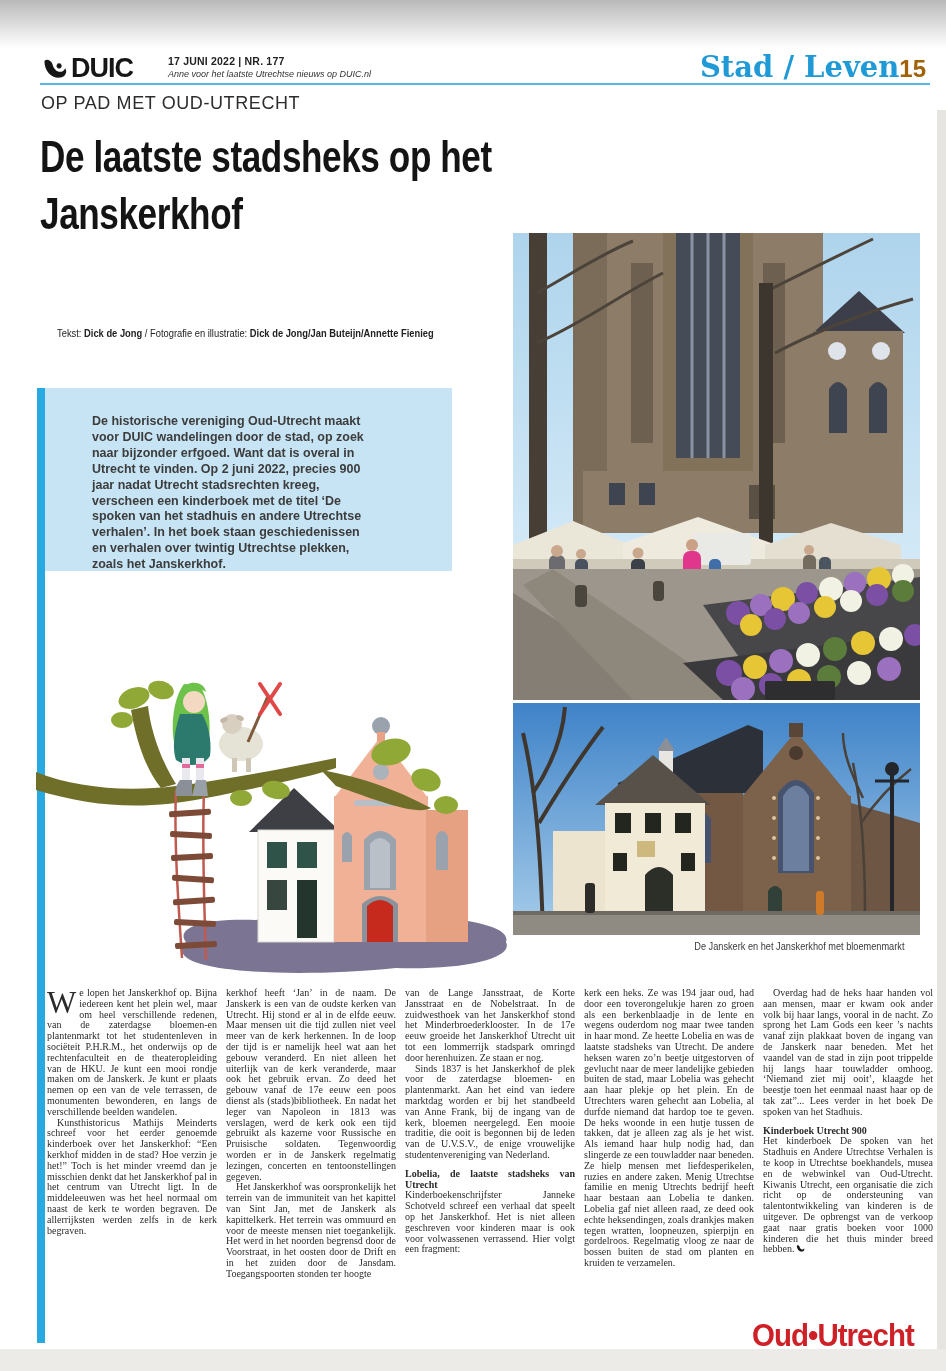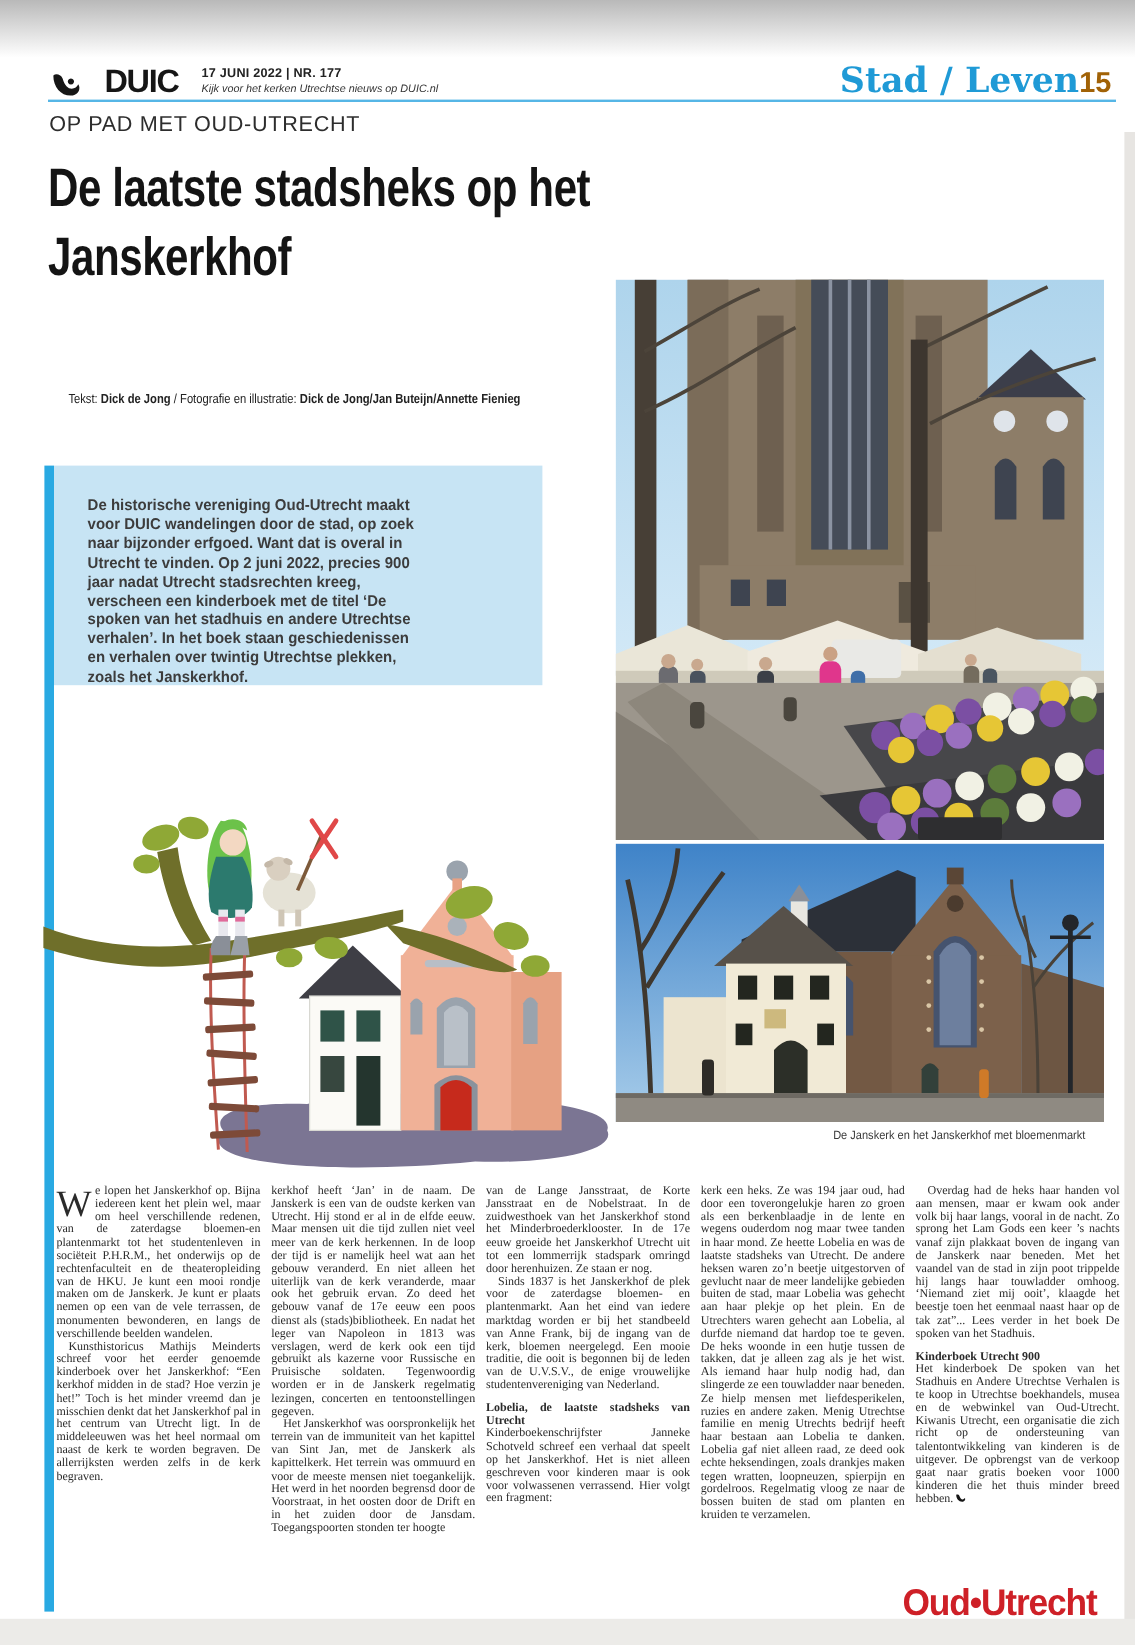--- a/index.html
+++ b/index.html
@@ -5,21 +5,21 @@
   html,body{margin:0;padding:0;background:#9d9d9d;}
   #page{position:relative;width:946px;height:1371px;background:#ffffff;overflow:hidden;
         font-family:"Liberation Sans",sans-serif;}
   
   .scan-top{position:absolute;left:0;top:0;width:946px;height:48px;
             background:linear-gradient(#b9b9b9,rgba(255,255,255,0));}
   .scan-right{position:absolute;right:0;top:110px;width:9px;height:1261px;background:#e7e5e2;}
   .scan-bottom{position:absolute;left:0;top:1349px;width:946px;height:22px;background:#ecebe8;}
 
   
-  .duic-logo{position:absolute;left:42px;top:53px;display:flex;align-items:flex-end;gap:16px;}
+  .duic-logo{position:absolute;left:42px;top:53px;display:flex;align-items:center;}
   .duic-logo .icon{width:26px;height:26px;margin-right:3px;}
   .duic-wordmark{font-size:27px;font-weight:bold;letter-spacing:-1px;color:#161616;}
   .issue-info{position:absolute;left:168px;top:55px;color:#222;}
   .issue-date{font-size:10.5px;font-weight:bold;letter-spacing:.2px;}
   .issue-tagline{font-size:9px;font-style:italic;margin-top:2px;color:#333;}
   .section-head{position:absolute;right:20px;top:50px;display:flex;align-items:baseline;}
   .section-name{font-family:"DejaVu Serif",serif;font-weight:bold;font-size:29px;color:#1f9ad6;}
   .page-number{font-size:24px;font-weight:bold;color:#a16207;margin-left:0;}
   .masthead-rule{position:absolute;left:40px;top:83px;width:890px;height:2px;background:#56b6e6;}
 
@@ -28,21 +28,21 @@
   .headline{position:absolute;left:40px;top:128px;width:580px;font-size:45px;line-height:57px;
             font-weight:bold;color:#141414;letter-spacing:-.5px;
             transform:scaleX(.78);transform-origin:left top;}
 
   .byline{position:absolute;left:57px;top:327px;width:520px;font-size:11px;color:#222;
           transform:scaleX(.85);transform-origin:left top;white-space:nowrap;}
   .byline .b{font-weight:bold;}
 
   .accent-bar{position:absolute;left:37px;top:388px;width:8px;height:955px;background:#29a9e2;}
   .intro-box{position:absolute;left:45px;top:388px;width:407px;height:183px;background:#c7e4f4;
-             box-sizing:border-box;padding:25px 88px 0 28px;}
+             box-sizing:border-box;padding:25px 88px 0 47px;}
   .intro-text{font-size:13px;line-height:15.9px;font-weight:bold;color:#3c3c3c;
               transform:scaleX(.96);transform-origin:left top;width:296px;}
 
   
   .illustration{position:absolute;left:36px;top:640px;width:484px;height:340px;}
   .photo1{position:absolute;left:513px;top:233px;width:407px;height:467px;}
   .photo2{position:absolute;left:513px;top:703px;width:407px;height:232px;}
   .photo-caption{position:absolute;left:497px;top:941px;width:407px;text-align:right;
                  font-size:10px;color:#3a3a3a;}
   .photo-caption span{display:inline-block;transform:scaleX(.92);transform-origin:right top;}
@@ -70,21 +70,21 @@
   <div class="duic-logo">
     <span class="icon">
       <svg viewBox="0 0 32 32" width="26" height="26">
           <path fill="#161616" d="M3 6 C3 19, 12 28, 23 26.5 C29 25.5, 31.5 19, 28.5 15 C27 19.5, 20.5 21.5, 16.5 17 C12.5 12.5, 13.5 8, 10 6 C7.5 4.3, 4.8 4.4, 3 6 Z M21 9 a3.2 3.2 0 1 0 0.1 0 Z"></path>
         </svg>
     </span>
     <span class="duic-wordmark">DUIC</span>
   </div>
   <div class="issue-info">
     <div class="issue-date">17 JUNI 2022 | NR. 177</div>
-    <div class="issue-tagline">Kijk voor het kerken Utrechtse nieuws op DUIC.nl</div>
+    <div class="issue-tagline">Anne voor het laatste Utrechtse nieuws op DUIC.nl</div>
   </div>
   <div class="section-head">
     <span class="section-name">Stad / Leven</span>
     <span class="page-number">15</span>
   </div>
   <div class="masthead-rule"></div>
 
   <div class="kicker">OP PAD MET OUD-UTRECHT</div>
   <h1 class="headline" style="margin:0;">De laatste stadsheks op het Janskerkhof</h1>
 

